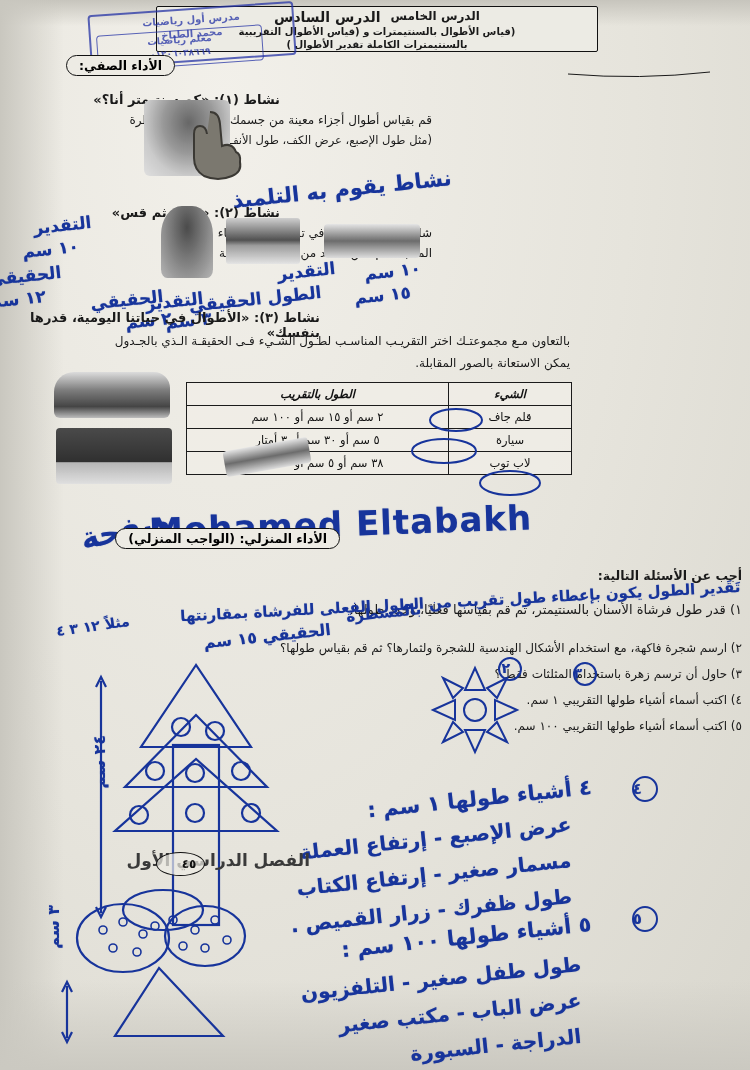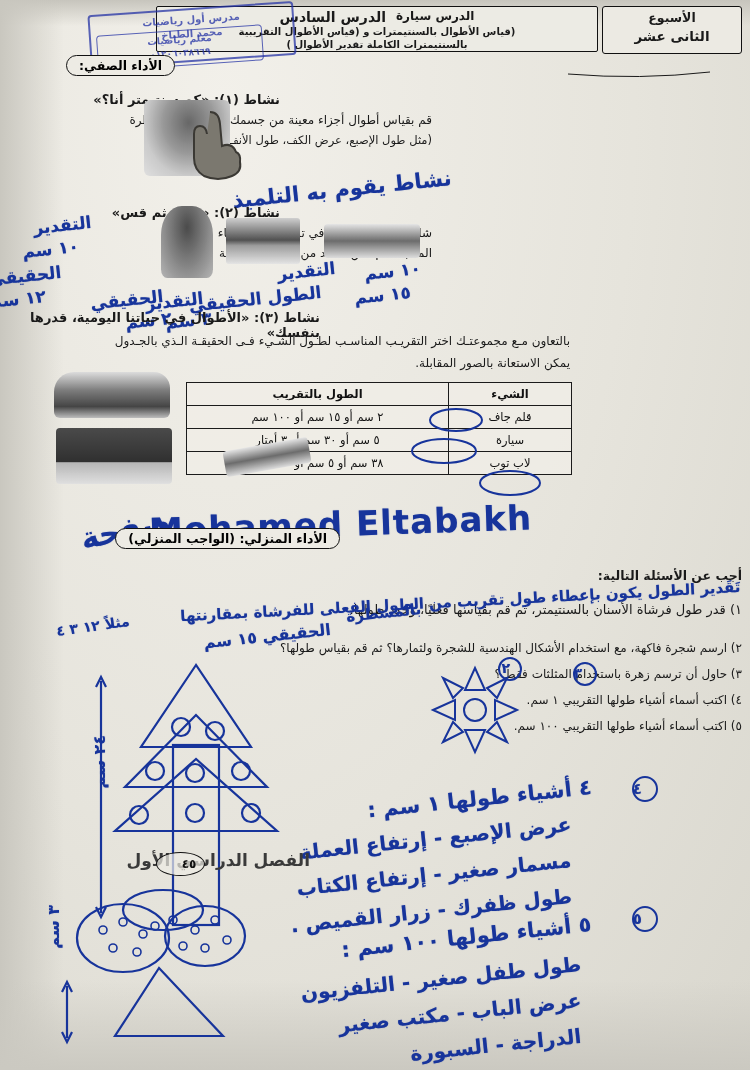--- a/index.html
+++ b/index.html
@@ -75,21 +75,21 @@
     background:rgba(240,238,231,.75);
   }
   .tbl th,.tbl td{
     border:1.3px solid #1b1b1b;
     padding:4px 6px;
     text-align:center;
     font-weight:normal;
     color:#111;
     white-space:nowrap;
   }
-  .tbl th{ font-weight:bold; }
+  .tbl th{ font-weight:bold;font-style:italic; }
 
   
   .hw{
     position:absolute;
     color:#17349b;
     font-family:"DejaVu Sans", sans-serif;
     font-weight:bold;
     white-space:nowrap;
     text-shadow:0 0 1px rgba(23,52,155,.45);
   }
@@ -136,28 +136,24 @@
 </style>
 </head>
 <body>
 
 <div class="page">
 
   <div class="shade-top"></div>
   <div class="shade-left"></div>
   <div class="shade-bottom"></div>
 
-  <div class="hdr-box" style="right:8px;top:6px;width:138px;height:46px;">
-    <div class="pr bold" style="position:relative;font-size:12.5px;margin-top:3px;">الأسبوع</div>
-    <div class="pr bold" style="position:relative;font-size:13.5px;margin-top:3px;">الثانى عشر</div>
-  </div>
 
   <div class="title-strip" style="right:152px;top:6px;width:440px;height:44px;border-radius:2px;">
     <div style="display:flex;justify-content:center;gap:10px;margin-top:2px;">
-      <span class="pr bold" style="position:relative;font-size:12px;">الدرس سيارة</span>
+      <span class="pr bold" style="position:relative;font-size:12px;">الدرس الخامس</span>
       <span class="pr bold" style="position:relative;font-size:14px;">الدرس السادس</span>
     </div>
     <div class="pr" style="position:relative;font-size:10px;line-height:1.25;margin-top:1px;white-space:pre-line;padding:0 6px;">(قياس الأطوال بالسنتيمترات و (قياس الأطوال التقريبية
 بالسنتيمترات الكاملة  تقدير الأطوال )</div>
   </div>
 
   <div class="stamp nosel" style="right:455px;top:8px;width:190px;height:44px;">
     <div>مدرس أول رياضيات</div>
     <div>محمد الطباخ</div>
   </div>

